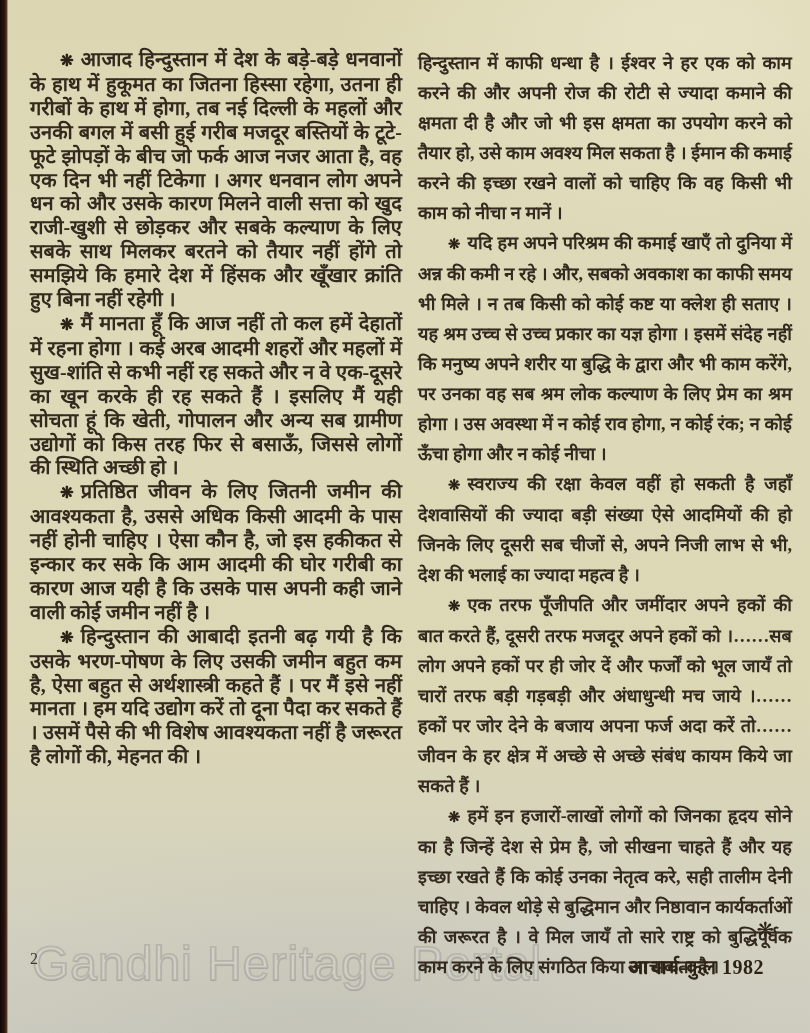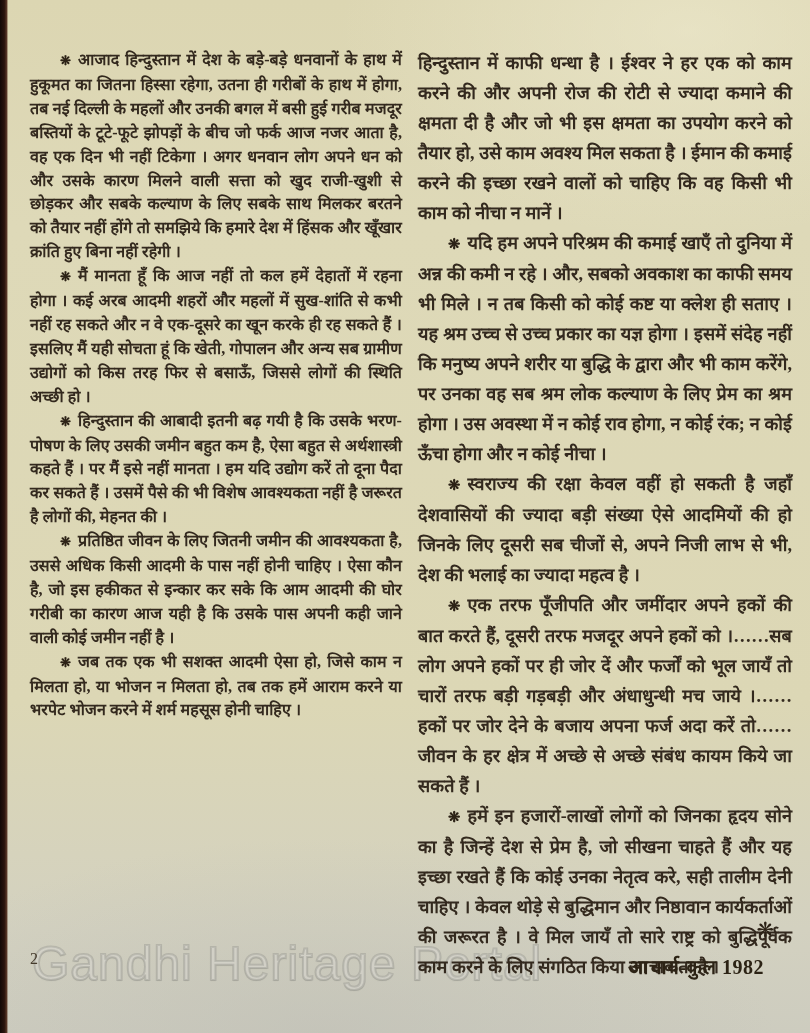--- a/index.html
+++ b/index.html
@@ -24,21 +24,21 @@
   }
   .col { position: relative; }
   .col-left  { width: 372px; }
   .col-right { width: 374px; }
   .para {
     margin: 0;
     text-align: justify;
     text-indent: 30px;
     color: #33291e;
     font-weight: 600;
-    font-size: 16px;
+    font-size: 20px;
     line-height: 23.9px;
     letter-spacing: 0.1px;
     text-rendering: optimizeLegibility;
   }
   .col-right .para { font-size: 18px; line-height: 30px; }
   .para.no-indent { text-indent: 0; }
   .marker {
     font-size: 0.82em;
     padding-right: 7px;
     color: #2c2216;
@@ -70,23 +70,22 @@
 </style>
 </head>
 <body>
 
 <div class="page-edge"></div>
 
 <div class="columns">
   <div class="col col-left">
       <p class="para"><span class="marker">❋</span><span>आजाद हिन्दुस्तान में देश के बड़े-बड़े धनवानों के हाथ में हुकूमत का जितना हिस्सा रहेगा, उतना ही गरीबों के हाथ में होगा, तब नई दिल्ली के महलों और उनकी बगल में बसी हुई गरीब मजदूर बस्तियों के टूटे-फूटे झोपड़ों के बीच जो फर्क आज नजर आता है, वह एक दिन भी नहीं टिकेगा । अगर धनवान लोग अपने धन को और उसके कारण मिलने वाली सत्ता को खुद राजी-खुशी से छोड़कर और सबके कल्याण के लिए सबके साथ मिलकर बरतने को तैयार नहीं होंगे तो समझिये कि हमारे देश में हिंसक और खूँखार क्रांति हुए बिना नहीं रहेगी ।</span></p>
       <p class="para"><span class="marker">❋</span><span>मैं मानता हूँ कि आज नहीं तो कल हमें देहातों में रहना होगा । कई अरब आदमी शहरों और महलों में सुख-शांति से कभी नहीं रह सकते और न वे एक-दूसरे का खून करके ही रह सकते हैं । इसलिए मैं यही सोचता हूं कि खेती, गोपालन और अन्य सब ग्रामीण उद्योगों को किस तरह फिर से बसाऊँ, जिससे लोगों की स्थिति अच्छी हो ।</span></p>
+      <p class="para"><span class="marker">❋</span><span>प्रतिष्ठित जीवन के लिए जितनी जमीन की आवश्यकता है, उससे अधिक किसी आदमी के पास नहीं होनी चाहिए । ऐसा कौन है, जो इस हकीकत से इन्कार कर सके कि आम आदमी की घोर गरीबी का कारण आज यही है कि उसके पास अपनी कही जाने वाली कोई जमीन नहीं है ।</span></p>
       <p class="para"><span class="marker">❋</span><span>हिन्दुस्तान की आबादी इतनी बढ़ गयी है कि उसके भरण-पोषण के लिए उसकी जमीन बहुत कम है, ऐसा बहुत से अर्थशास्त्री कहते हैं । पर मैं इसे नहीं मानता । हम यदि उद्योग करें तो दूना पैदा कर सकते हैं । उसमें पैसे की भी विशेष आवश्यकता नहीं है जरूरत है लोगों की, मेहनत की ।</span></p>
-      <p class="para"><span class="marker">❋</span><span>प्रतिष्ठित जीवन के लिए जितनी जमीन की आवश्यकता है, उससे अधिक किसी आदमी के पास नहीं होनी चाहिए । ऐसा कौन है, जो इस हकीकत से इन्कार कर सके कि आम आदमी की घोर गरीबी का कारण आज यही है कि उसके पास अपनी कही जाने वाली कोई जमीन नहीं है ।</span></p>
-      <p class="para"><span class="marker">❋</span><span>जब तक एक भी सशक्त आदमी ऐसा हो, जिसे काम न मिलता हो, या भोजन न मिलता हो, तब तक हमें आराम करने या भरपेट भोजन करने में शर्म महसूस होनी चाहिए ।</span></p>
     </div>
   <div class="col col-right">
       <p class="para no-indent"><span>हिन्दुस्तान में काफी धन्धा है । ईश्वर ने हर एक को काम करने की और अपनी रोज की रोटी से ज्यादा कमाने की क्षमता दी है और जो भी इस क्षमता का उपयोग करने को तैयार हो, उसे काम अवश्य मिल सकता है । ईमान की कमाई करने की इच्छा रखने वालों को चाहिए कि वह किसी भी काम को नीचा न मानें ।</span></p>
       <p class="para"><span class="marker">❋</span><span>यदि हम अपने परिश्रम की कमाई खाएँ तो दुनिया में अन्न की कमी न रहे । और, सबको अवकाश का काफी समय भी मिले । न तब किसी को कोई कष्ट या क्लेश ही सताए । यह श्रम उच्च से उच्च प्रकार का यज्ञ होगा । इसमें संदेह नहीं कि मनुष्य अपने शरीर या बुद्धि के द्वारा और भी काम करेंगे, पर उनका वह सब श्रम लोक कल्याण के लिए प्रेम का श्रम होगा । उस अवस्था में न कोई राव होगा, न कोई रंक; न कोई ऊँचा होगा और न कोई नीचा ।</span></p>
       <p class="para"><span class="marker">❋</span><span>स्वराज्य की रक्षा केवल वहीं हो सकती है जहाँ देशवासियों की ज्यादा बड़ी संख्या ऐसे आदमियों की हो जिनके लिए दूसरी सब चीजों से, अपने निजी लाभ से भी, देश की भलाई का ज्यादा महत्व है ।</span></p>
       <p class="para"><span class="marker">❋</span><span>एक तरफ पूँजीपति और जमींदार अपने हकों की बात करते हैं, दूसरी तरफ मजदूर अपने हकों को ।……सब लोग अपने हकों पर ही जोर दें और फर्जों को भूल जायँ तो चारों तरफ बड़ी गड़बड़ी और अंधाधुन्धी मच जाये ।……हकों पर जोर देने के बजाय अपना फर्ज अदा करें तो……जीवन के हर क्षेत्र में अच्छे से अच्छे संबंध कायम किये जा सकते हैं ।</span></p>
       <p class="para"><span class="marker">❋</span><span>हमें इन हजारों-लाखों लोगों को जिनका हृदय सोने का है जिन्हें देश से प्रेम है, जो सीखना चाहते हैं और यह इच्छा रखते हैं कि कोई उनका नेतृत्व करे, सही तालीम देनी चाहिए । केवल थोड़े से बुद्धिमान और निष्ठावान कार्यकर्ताओं की जरूरत है । वे मिल जायँ तो सारे राष्ट्र को बुद्धिपूर्वक काम करने के लिए संगठित किया जा सकता है ।</span></p>
       <span class="end-ornament">❋</span>
     </div>
 </div>

